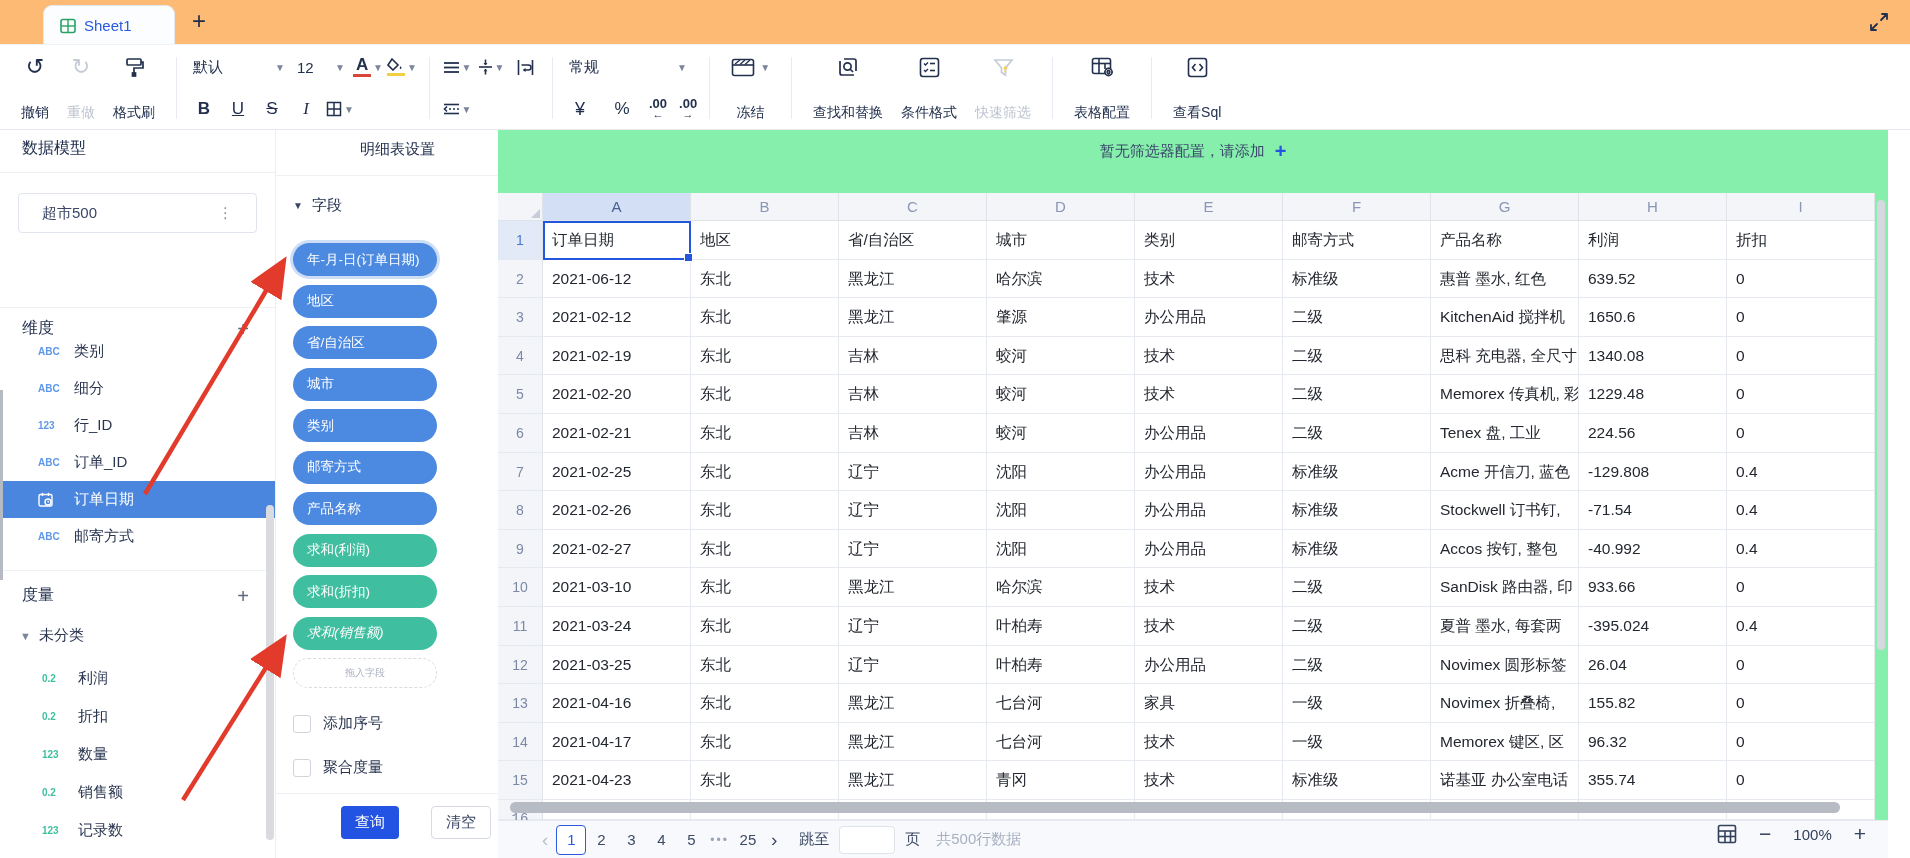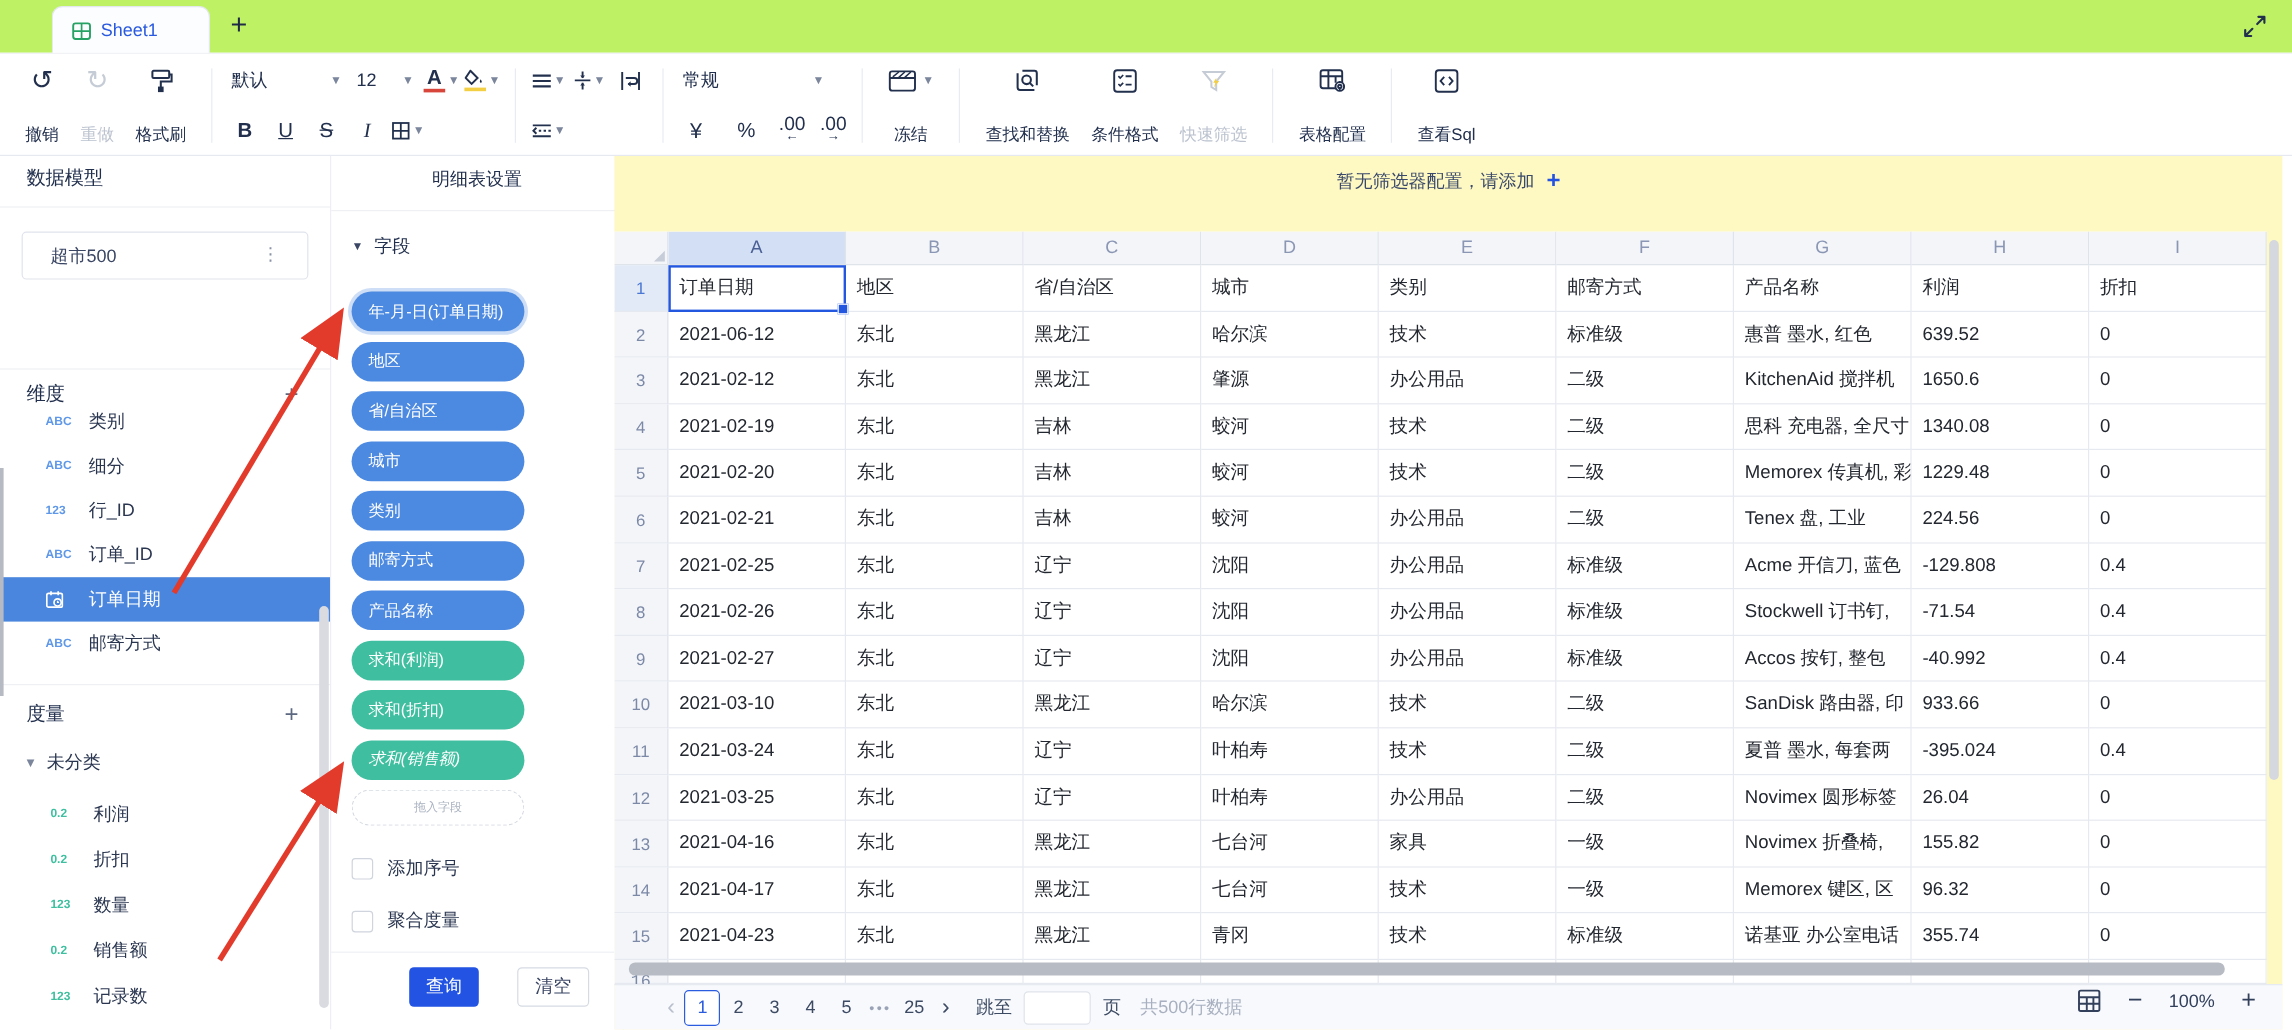--- a/index.html
+++ b/index.html
@@ -1,20 +1,20 @@
 <!DOCTYPE html>
 <html><head>
 <meta charset="utf-8">
 <style>
   html,body{margin:0;padding:0}
   body{width:1910px;height:858px;position:relative;overflow:hidden;background:#fff;
        font-family:"Liberation Sans","DejaVu Sans",sans-serif;color:#1f2a44;}
   svg{display:block}
   
-  .tabbar{position:absolute;left:0;top:0;width:1910px;height:44px;background:#bef264;}
+  .tabbar{position:absolute;left:0;top:0;width:1910px;height:44px;background:#fdba74;}
   .tab{position:absolute;left:43px;top:5px;width:132px;height:40px;box-sizing:border-box;
        background:#fcfdfe;border:1px solid #e3e7ee;border-bottom:none;border-radius:9px 9px 0 0;
        display:flex;align-items:center;gap:8px;padding:0 16px;}
   .tab-label{color:#2a5ae0;font-size:15px;}
   .tab-add{position:absolute;left:192px;top:6px;font-size:24px;color:#1f2a44;cursor:pointer;line-height:30px}
   .expand-btn{position:absolute;right:20px;top:11px;cursor:pointer}
   
   .toolbar{position:absolute;left:0;top:44px;width:1910px;height:86px;box-sizing:border-box;
            border-top:1px solid #f0f2f6;border-bottom:1px solid #e6e9f0;background:#fff;
            display:flex;align-items:stretch;padding:6px 0 4px 12px;}
@@ -31,27 +31,27 @@
   .tb-btn{min-width:30px;height:26px;display:flex;align-items:center;justify-content:center;
           font-size:17px;color:#22304e;cursor:pointer}
   .b-bold{font-weight:bold}
   .b-under{text-decoration:underline}
   .b-strike{text-decoration:line-through}
   .b-italic{font-style:italic;font-family:"Liberation Serif",serif}
   .a-color{font-size:17px;font-weight:bold;color:#22304e;line-height:14px;text-align:center}
   .a-color .bar{display:block;width:18px;height:3px;background:#d8453a;margin-top:2px}
   .fill-ic .bar{display:block;width:18px;height:3px;background:#f2cf44;margin-top:2px}
   .num2{display:flex;flex-direction:column;align-items:center;line-height:10px;cursor:pointer;color:#22304e}
-  .num2 .t{font-size:16px;font-weight:normal}
+  .num2 .t{font-size:13px;font-weight:bold}
   .num2 .a{font-size:11px}
   
   .content{position:absolute;left:0;top:130px;width:1910px;height:728px;}
   .sidebar{position:absolute;left:0;top:0;width:275px;height:728px;background:#fff;}
   .panel{position:absolute;left:275px;top:0;width:245px;height:728px;border-left:1px solid #edeff4;border-right:1px solid #e6e9f0;box-sizing:border-box;background:#fff}
-  .main{position:absolute;left:512px;top:0;width:1390px;height:728px;background:#fef9c3}
+  .main{position:absolute;left:498px;top:0;width:1390px;height:728px;background:#86efac}
   .hline{position:absolute;left:0;width:275px;height:1px;background:#eef0f4}
   .side-title{position:absolute;left:22px;top:8px;font-size:16px;color:#22304e}
   .dataset-box{position:absolute;left:18px;top:63px;width:239px;height:40px;box-sizing:border-box;
                border:1px solid #e0e4ec;border-radius:4px;display:flex;align-items:center;
                justify-content:space-between;padding:0 23px;font-size:15px;color:#3a4664;cursor:pointer}
   .dots{color:#8a93a6;font-size:15px;letter-spacing:0;line-height:6px}
   .search-box{position:absolute;left:18px;top:125px;width:239px;height:38px;box-sizing:border-box;
               border:1px solid #e0e4ec;border-radius:4px;display:flex;align-items:center;gap:8px;padding:0 10px}
   .search-box input{border:none;outline:none;font-size:15px;color:#3a4664;width:180px;font-family:inherit}
   .search-box input::placeholder{color:#bcc3cf}

